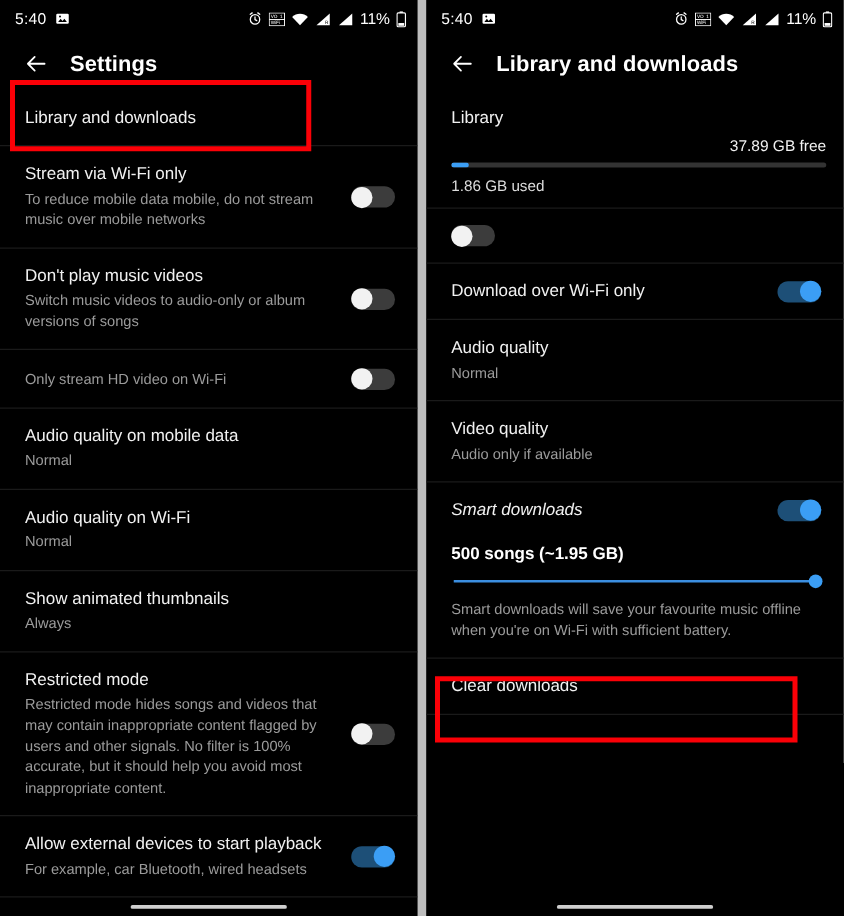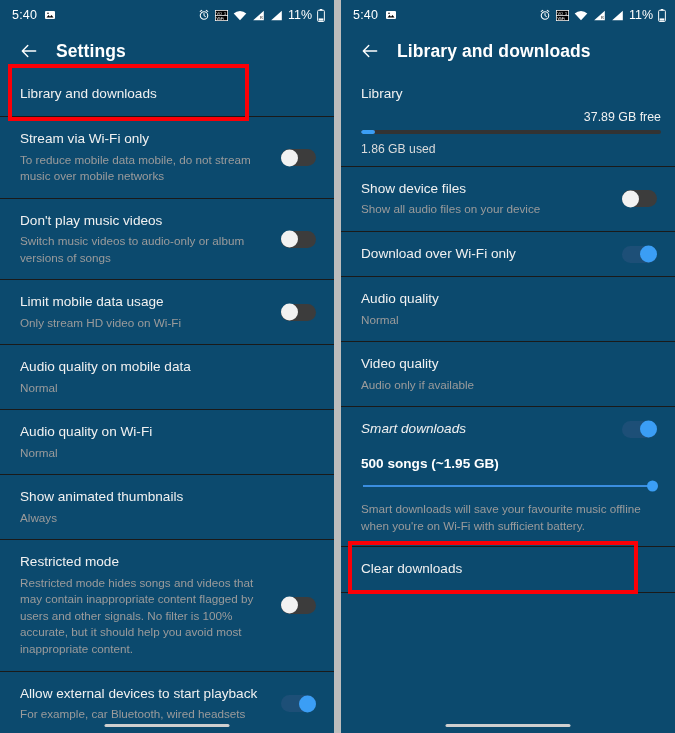--- a/index.html
+++ b/index.html
@@ -5,21 +5,21 @@
   * { margin:0; padding:0; box-sizing:border-box; }
   html,body{
     width:675px; height:733px;
     background:#8a8a8a;
     font-family:"Liberation Sans", sans-serif;
     overflow:hidden;
   }
   .screens{ display:flex; width:675px; height:733px; }
   .phone{
     width:334px; height:733px;
-    background:#0c4a6e;
+    background:#000000;
     position:relative;
     overflow:hidden;
   }
   .divider-gap{ width:7px; height:733px; background:#bdbdbd; }
 
   
   .statusbar{
     height:30px; display:flex; align-items:center;
     padding:0 9px 0 12px; color:#fff;
   }
@@ -194,21 +194,20 @@
           <div class="row-title">Don't play music videos</div>
           <div class="row-sub">Switch music videos to audio-only or album versions of songs</div>
         </div>
         <div class="toggle off">
             <span class="knob"></span>
           </div>
       </div>
 
       <div class="row">
         <div class="row-texts">
-          <div class="row-title">Limit mobile data usage</div>
           <div class="row-sub">Only stream HD video on Wi-Fi</div>
         </div>
         <div class="toggle off">
             <span class="knob"></span>
           </div>
       </div>
 
       <div class="row">
         <div class="row-texts">
           <div class="row-title">Audio quality on mobile data</div>
@@ -330,24 +329,20 @@
       <div class="storage-free">37.89 GB free</div>
       <div class="bar">
         <div class="bar-fill" id="storage-fill" style="width: 4.7%; background: rgb(59, 158, 245);"></div>
       </div>
       <div class="storage-used">1.86 GB used</div>
     </div>
 
     <div class="list">
 
       <div class="row">
-        <div class="row-texts">
-          <div class="row-title">Show device files</div>
-          <div class="row-sub">Show all audio files on your device</div>
-        </div>
         <div class="toggle off">
             <span class="knob"></span>
           </div>
       </div>
 
       <div class="row">
         <div class="row-texts">
           <div class="row-title">Download over Wi-Fi only</div>
         </div>
         <div class="toggle on">

